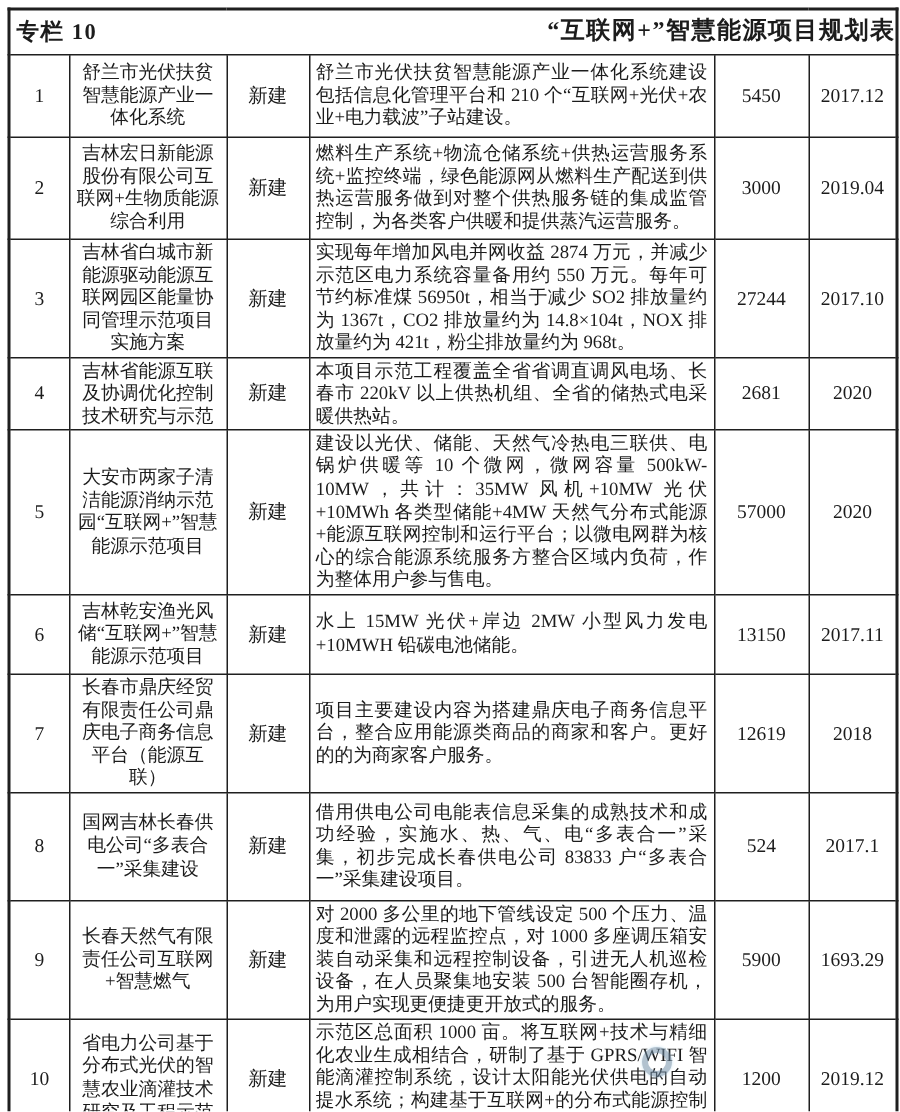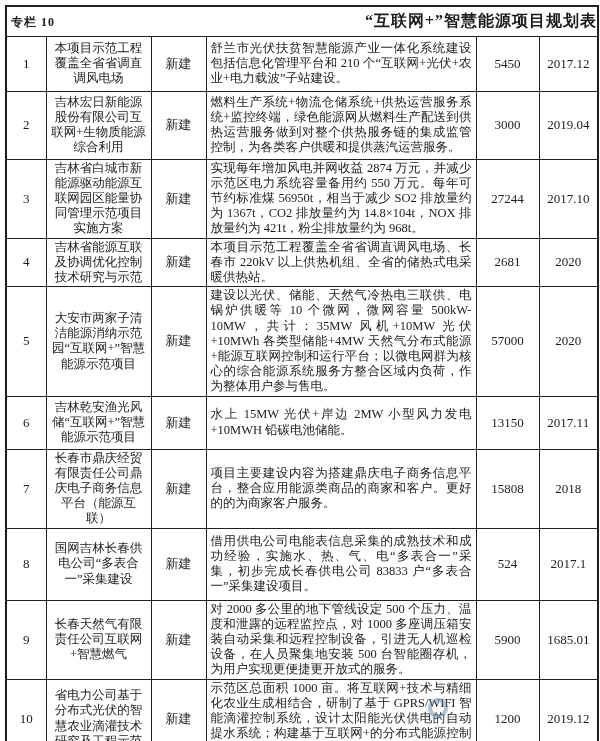--- a/index.html
+++ b/index.html
@@ -30,21 +30,21 @@
   col.c-no{width:40px;}
   col.c-name{width:105px;}
   col.c-nature{width:55px;}
   col.c-scale{width:270px;}
   col.c-invest{width:63px;}
   col.c-year{width:59px;}
 
   tr.title-row{height:30px;}
   .title-cell{position:relative;padding:0 8px;}
   .box-label{
-    font-weight:bold;font-size:12px;letter-spacing:1px;
+    font-weight:bold;font-size:15px;letter-spacing:1px;
   }
   .main-title{
     position:absolute;left:0;right:0;top:50%;
     transform:translateY(-50%);
     text-align:right;
     font-weight:bold;font-size:16px;letter-spacing:1px;
   }
 
   tr.header-row{height:44px;}
   tr.header-row th{
@@ -111,21 +111,21 @@
         <tr class="title-row">
       <td colspan="6" class="title-cell">
         <span class="main-title">“互联网+”智慧能源项目规划表</span>
         <span class="box-label">专栏 10</span>
       </td>
     </tr>
 
 
     <tr class="r1">
       <td class="no-cell">1</td>
-      <td class="name-cell">本项目示范工程覆盖全省省调直调风电场</td>
+      <td class="name-cell">舒兰市光伏扶贫智慧能源产业一体化系统</td>
       <td class="nature-cell">新建</td>
       <td class="scale-cell">舒兰市光伏扶贫智慧能源产业一体化系统建设包括信息化管理平台和 210 个“互联网+光伏+农业+电力载波”子站建设。</td>
       <td class="invest-cell">5450</td>
       <td class="year-cell">2017.12</td>
     </tr>
 
     <tr class="r2">
       <td class="no-cell">2</td>
       <td class="name-cell">吉林宏日新能源股份有限公司互联网+生物质能源综合利用</td>
       <td class="nature-cell">新建</td>
@@ -168,40 +168,40 @@
       <td class="scale-cell">水上 15MW 光伏+岸边 2MW 小型风力发电+10MWH 铅碳电池储能。</td>
       <td class="invest-cell">13150</td>
       <td class="year-cell">2017.11</td>
     </tr>
 
     <tr class="r7">
       <td class="no-cell">7</td>
       <td class="name-cell">长春市鼎庆经贸有限责任公司鼎庆电子商务信息平台（能源互联）</td>
       <td class="nature-cell">新建</td>
       <td class="scale-cell">项目主要建设内容为搭建鼎庆电子商务信息平台，整合应用能源类商品的商家和客户。更好的的为商家客户服务。</td>
-      <td class="invest-cell">15808</td>
+      <td class="invest-cell">12619</td>
       <td class="year-cell">2018</td>
     </tr>
 
     <tr class="r8">
       <td class="no-cell">8</td>
       <td class="name-cell">国网吉林长春供电公司“多表合一”采集建设</td>
       <td class="nature-cell">新建</td>
       <td class="scale-cell">借用供电公司电能表信息采集的成熟技术和成功经验，实施水、热、气、电“多表合一”采集，初步完成长春供电公司 83833 户“多表合一”采集建设项目。</td>
       <td class="invest-cell">524</td>
       <td class="year-cell">2017.1</td>
     </tr>
 
     <tr class="r9">
       <td class="no-cell">9</td>
       <td class="name-cell">长春天然气有限责任公司互联网+智慧燃气</td>
       <td class="nature-cell">新建</td>
       <td class="scale-cell">对 2000 多公里的地下管线设定 500 个压力、温度和泄露的远程监控点，对 1000 多座调压箱安装自动采集和远程控制设备，引进无人机巡检设备，在人员聚集地安装 500 台智能圈存机，为用户实现更便捷更开放式的服务。</td>
       <td class="invest-cell">5900</td>
-      <td class="year-cell">1685.01</td>
+      <td class="year-cell">1693.29</td>
     </tr>
 
     <tr class="r10">
       <td class="no-cell">10</td>
       <td class="name-cell">省电力公司基于分布式光伏的智慧农业滴灌技术研究及工程示范</td>
       <td class="nature-cell">新建</td>
       <td class="scale-cell">示范区总面积 1000 亩。将互联网+技术与精细化农业生成相结合，研制了基于 GPRS/WIFI 智能滴灌控制系统，设计太阳能光伏供电的自动提水系统；构建基于互联网+的分布式能源控制系统。</td>
       <td class="invest-cell">1200</td>
       <td class="year-cell">2019.12</td>
     </tr>

